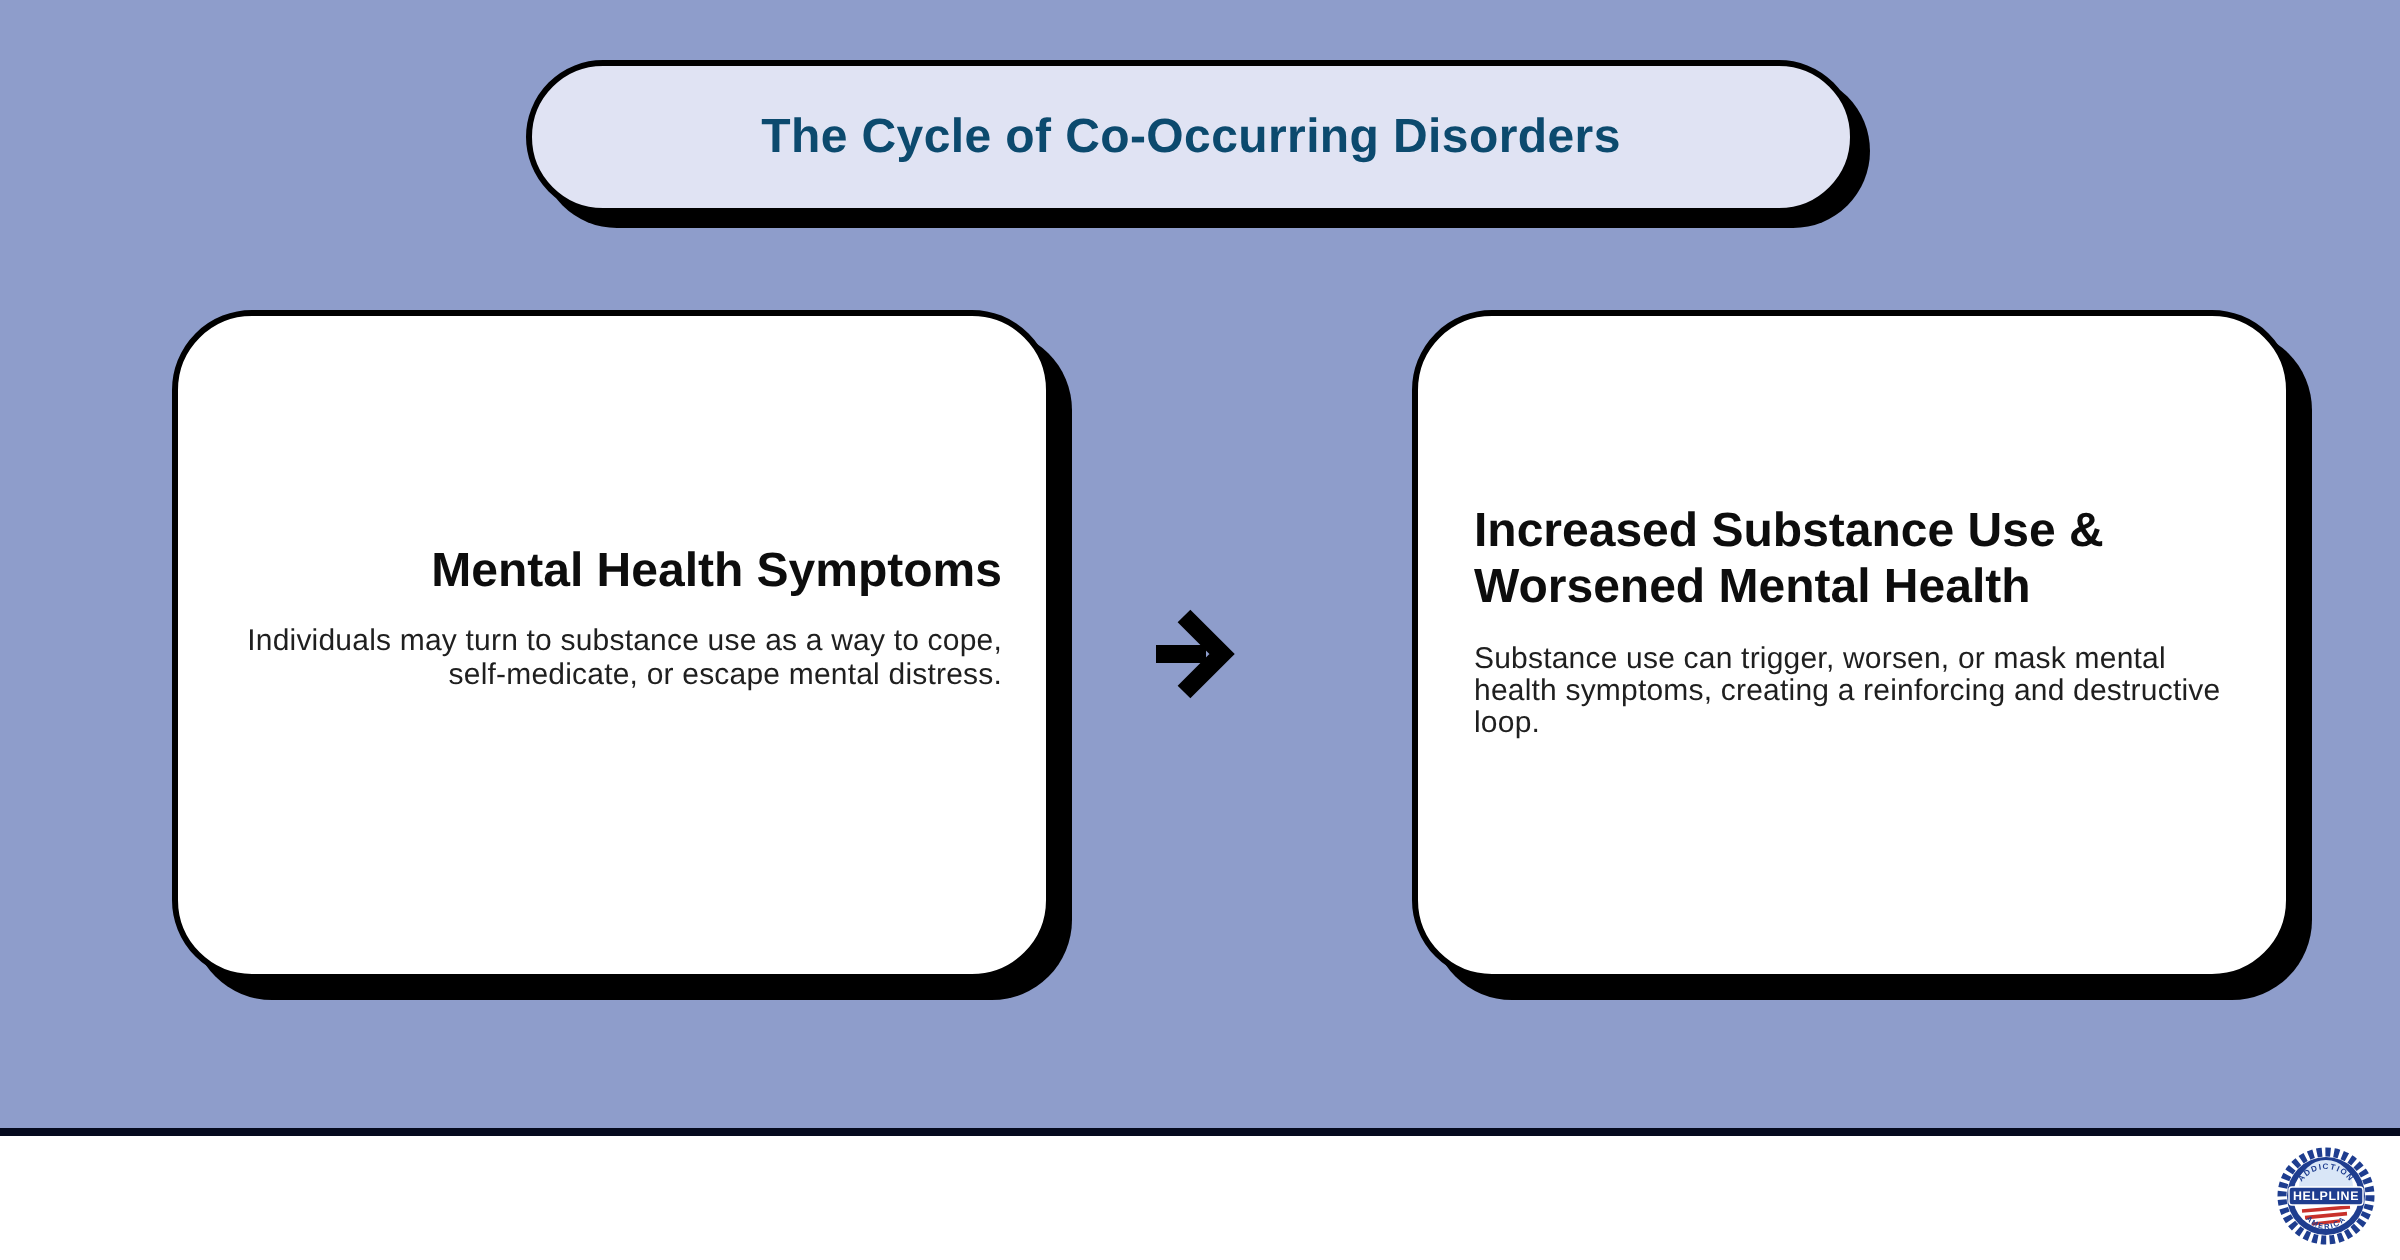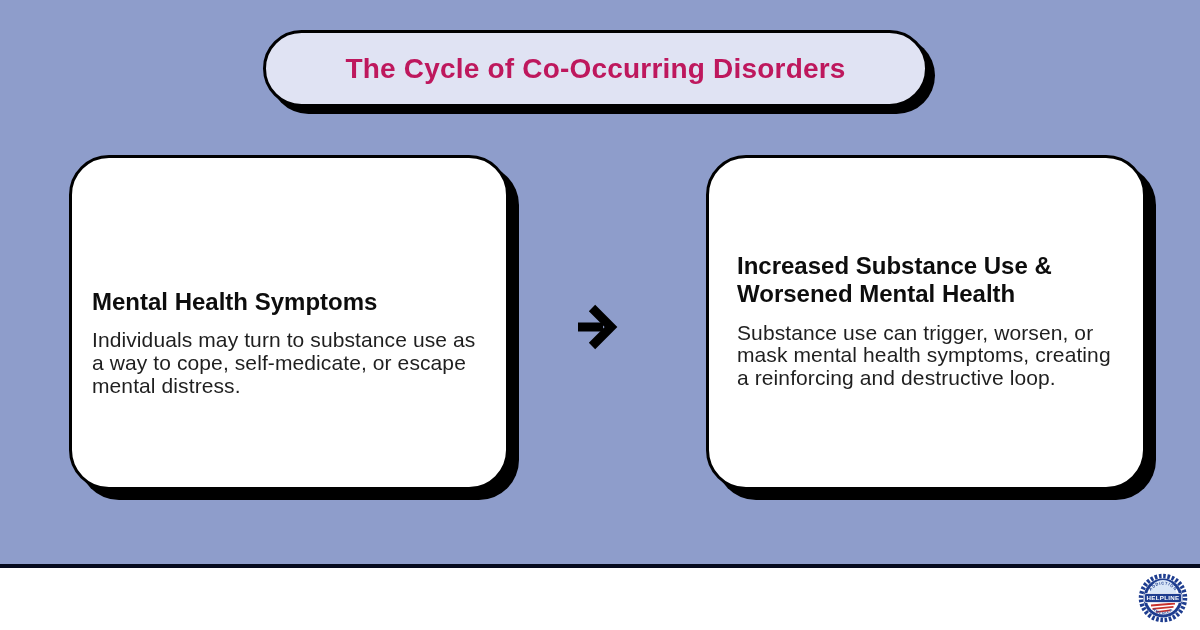--- a/index.html
+++ b/index.html
@@ -17,50 +17,50 @@
     position: absolute;
     left: 263px; top: 30px;
     width: 665px; height: 77px;
     background: #E0E3F3;
     border: 3px solid #000;
     border-radius: 40px;
     box-shadow: 7px 7px 0 #000;
     display: flex; align-items: center; justify-content: center;
   }
   .banner h1 {
-    font-size: 28px;
+    font-size: 24px;
     font-weight: bold;
-    color: #be185d;
+    color: #0c4a6e;
     letter-spacing: 0.2px;
   }
 
   
   .card {
     position: absolute;
     top: 155px;
     width: 440px; height: 335px;
     background: #FFFFFF;
     border: 3px solid #000;
     border-radius: 40px;
     box-shadow: 10px 10px 0 #000;
   }
-  .card-left  { left: 69px;  padding: 16px 22px 0 20px; }
+  .card-left  { left: 86px;  padding: 0 22px 0 20px; text-align: right; }
   .card-right { left: 676px; padding: 0 24px 0 28px; margin-left: 30px; }
 
   .card h2 {
     font-size: 24px;
     font-weight: bold;
     color: #0d0d0d;
     line-height: 1.18;
   }
   .card-left  h2 { margin-top: 114px; }
   .card-right h2 { margin-top: 94px; }
 
   .card p {
-    font-size: 21px;
+    font-size: 15px;
     color: #1f1f1f;
     line-height: 1.08;
     margin-top: 13px;
     letter-spacing: 0.1px;
   }
 
   
   .arrow-wrap {
     position: absolute;
     left: 575px; top: 302px;

